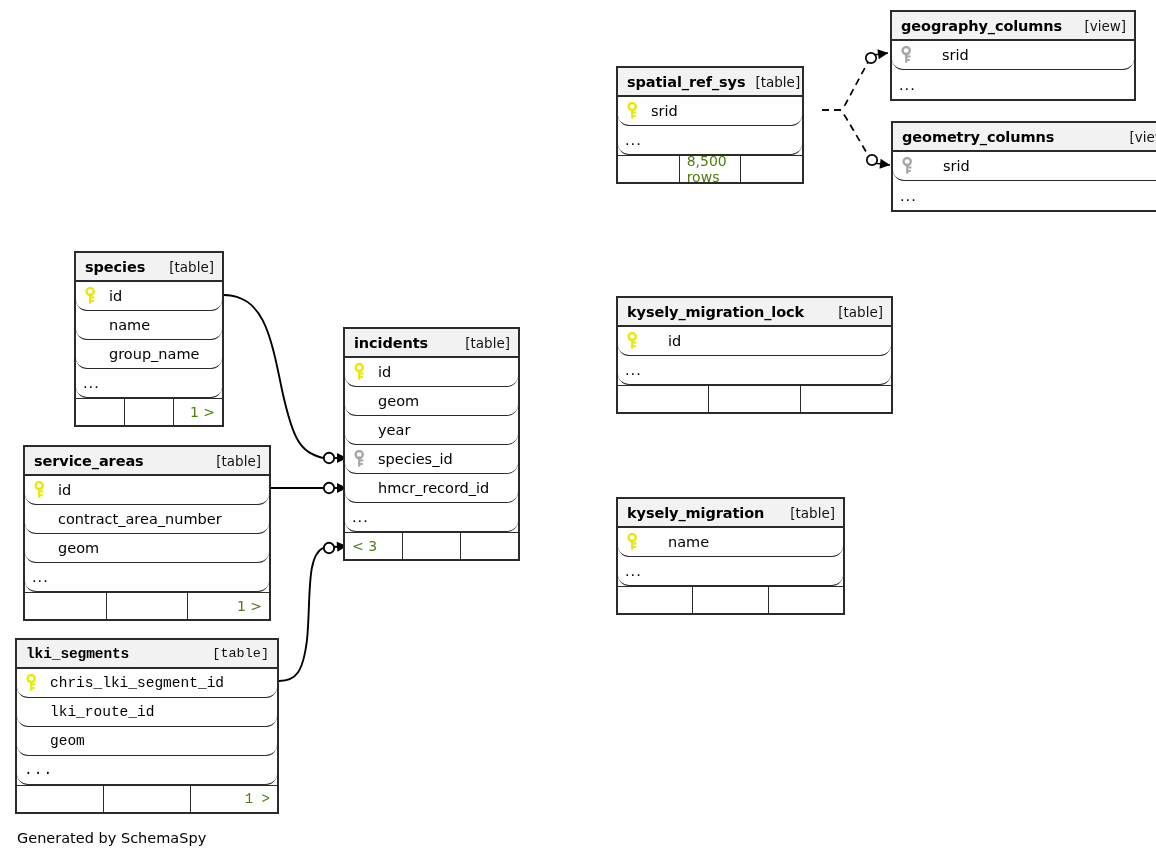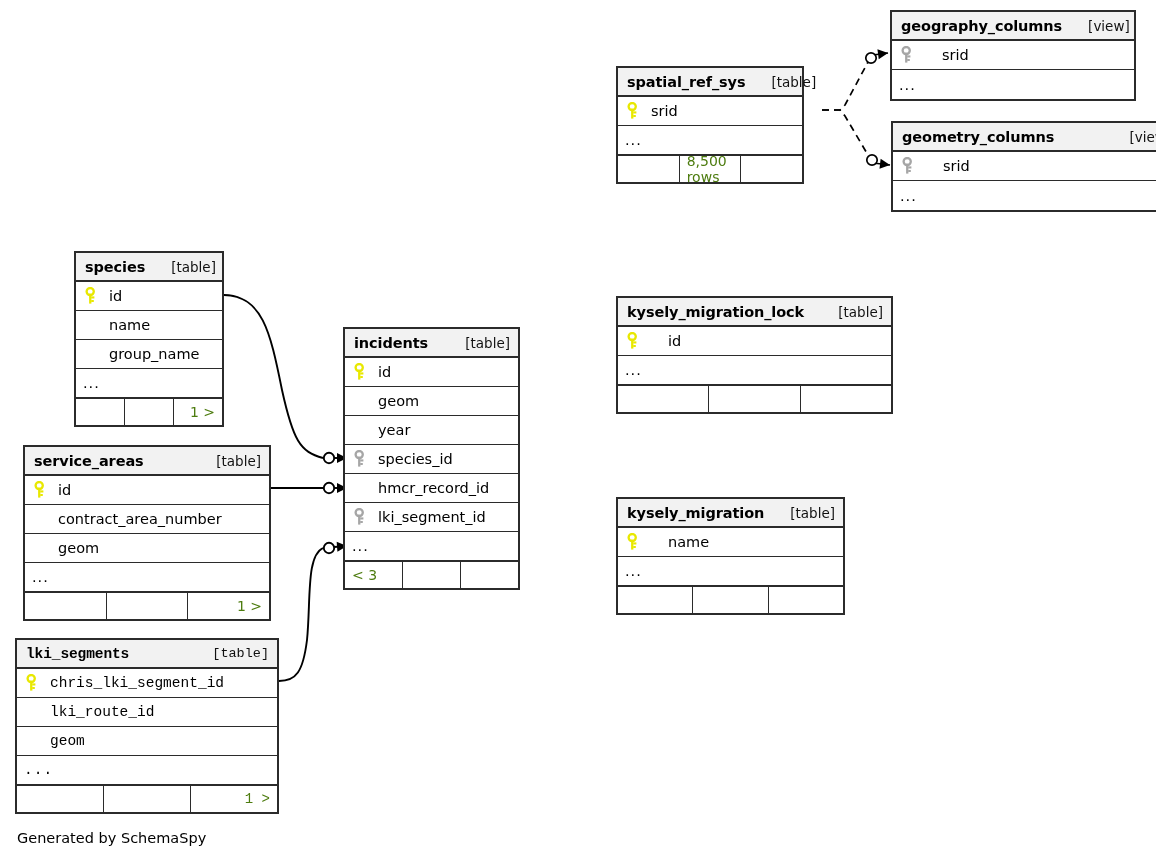--- a/index.html
+++ b/index.html
@@ -12,26 +12,26 @@
   
   #edges{position:absolute;left:0;top:0;width:1156px;height:859px;z-index:1;
          pointer-events:none;overflow:visible;}
 
   
   .entity{position:absolute;z-index:2;background:#ffffff;
           border:2px solid #2b2b2b;box-sizing:border-box;}
 
   .ent-head{display:flex;align-items:center;justify-content:space-between;
             background:#f2f2f2;border-bottom:2px solid #2b2b2b;
-            box-sizing:border-box;height:29px;padding:0 8px 0 9px;gap:16px;}
+            box-sizing:border-box;height:29px;padding:0 8px 0 9px;}
   .ent-name{font-weight:bold;font-size:14.5px;color:#000;white-space:nowrap;letter-spacing:-0.1px;}
   .ent-kind{font-size:13.5px;color:#111;white-space:nowrap;padding-left:10px;}
 
   .row{display:flex;align-items:center;height:29px;box-sizing:border-box;
-       border-bottom:1.6px solid #2b2b2b;padding-left:9px;position:relative;}
+       border-bottom:1.6px solid #2b2b2b;padding-left:9px;position:relative;border-radius:11px;}
   .row:last-child{border-bottom:none;}
   .row .cname{font-size:14.5px;color:#000;white-space:nowrap;}
 
   
   .kcell{width:15px;min-width:15px;height:18px;position:relative;margin-right:9px;}
   .row.plain{padding-left:33px;}
   .row.wide .kcell{margin-right:26px;}
 
   
   .row.ellipsis{padding-left:7px;border-bottom:1.6px solid #2b2b2b;}
@@ -284,31 +284,20 @@
             <rect x="4.1" y="6.6" width="2.3" height="10" fill="#a6a6a6"></rect>
             <rect x="6.2" y="9.4" width="3.2" height="2.1" fill="#a6a6a6"></rect>
             <rect x="6.2" y="13" width="2.6" height="2" fill="#a6a6a6"></rect>
           </svg>
       </span>
       <span class="cname">species_id</span>
     </div>
     <div class="row plain">
       <span class="cname">hmcr_record_id</span>
     </div>
-    <div class="row">
-      <span class="kcell">
-        <svg width="15" height="18" viewBox="0 0 15 18">
-            <circle cx="5.2" cy="4.6" r="3.6" fill="none" stroke="#a6a6a6" stroke-width="2.3"></circle>
-            <rect x="4.1" y="6.6" width="2.3" height="10" fill="#a6a6a6"></rect>
-            <rect x="6.2" y="9.4" width="3.2" height="2.1" fill="#a6a6a6"></rect>
-            <rect x="6.2" y="13" width="2.6" height="2" fill="#a6a6a6"></rect>
-          </svg>
-      </span>
-      <span class="cname">lki_segment_id</span>
-    </div>
     <div class="row ellipsis">
       <span class="cname">...</span>
     </div>
     <div class="foot">
       <span class="fcell left">&lt; 3</span>
       <span class="fcell center"></span>
       <span class="fcell right"></span>
     </div>
   </div>
 

